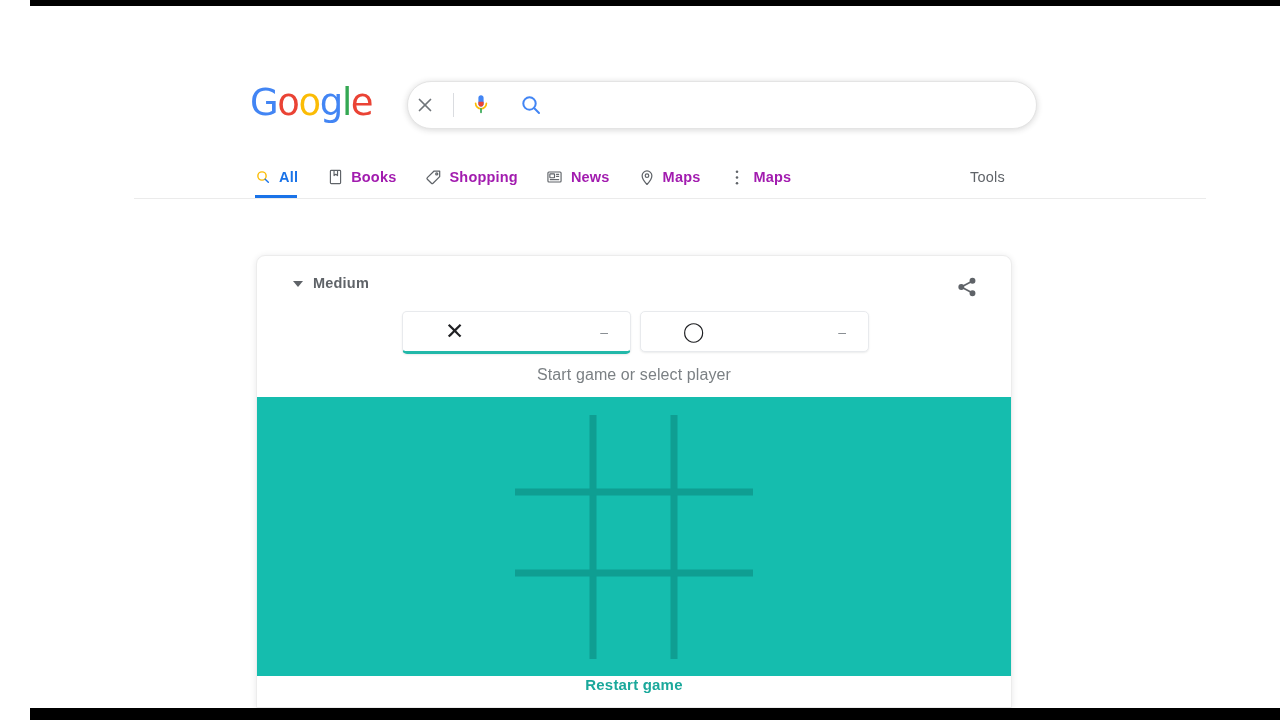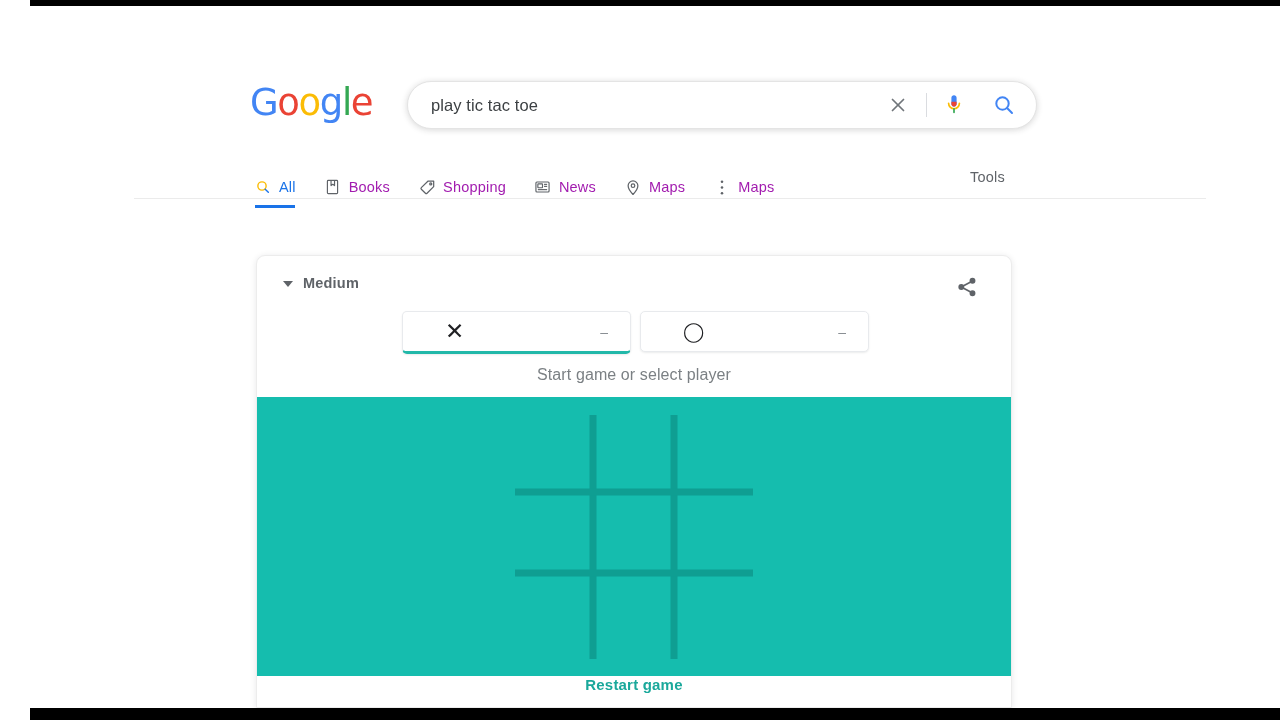--- a/index.html
+++ b/index.html
@@ -38,21 +38,21 @@
   .icon-btn { display:flex; align-items:center; justify-content:center; cursor:pointer;
               background:none; border:none; padding:0; }
   .clear-x { width:34px; height:34px; }
   .sb-divider { width:1px; height:24px; background:#dadce0; margin:0 13px 0 11px; }
   .mic-btn { width:28px; height:30px; }
   .sb-gap { width:22px; }
   .search-go { width:28px; height:28px; }
 
   
   .tabs { position:absolute; left:0; top:150px; width:1280px; height:42px; }
-  .tabs-inner { position:absolute; left:224px; top:10px; display:flex; align-items:center; }
+  .tabs-inner { position:absolute; left:224px; top:0; display:flex; align-items:center;font-weight:bold; }
   .tab {
     display:flex; align-items:center; gap:7px; height:40px;
     margin-right:28px; cursor:pointer; position:relative; padding-top:2px;
   }
   .tab .tlabel { font-size:14.5px; color:#a21caf; letter-spacing:.2px; }
   .tab.active .tlabel { color:#1a73e8; }
   .tab.active::after {
     content:""; position:absolute; left:1px; right:1px; bottom:-2px; height:3px; background:#1a73e8;
   }
   .tab-icon { display:flex; align-items:center; justify-content:center; width:18px; height:18px; }
@@ -68,21 +68,21 @@
 
   
   .card {
     position:absolute; left:226px; top:255px; width:756px; height:453px;
     background:#fff; border:1px solid #ececec; border-radius:9px 9px 0 0;
     box-shadow:0 1px 6px rgba(32,33,36,.10); overflow:hidden;
   }
   .card-top { position:relative; height:141px; }
 
   .difficulty {
-    position:absolute; left:26px; top:19px; display:flex; align-items:center; gap:10px; cursor:pointer;
+    position:absolute; left:36px; top:19px; display:flex; align-items:center; gap:10px; cursor:pointer;
   }
   .caret { width:0; height:0; border-left:5px solid transparent; border-right:5px solid transparent;
            border-top:6px solid #5f6368; margin-top:2px; }
   .difficulty .dlabel { font-size:14.5px; color:#5f6368; font-weight:bold; letter-spacing:.2px; }
 
   .share { position:absolute; right:30px; top:19px; width:26px; height:26px; cursor:pointer; }
 
   .players { position:absolute; left:145px; top:55px; display:flex; gap:9px; }
   .player {
     width:229px; height:41px; background:#fff; border:1px solid #e8eaed; border-radius:5px;
@@ -118,21 +118,20 @@
 
   <div class="bar-top"></div>
 
   <div class="header">
 
     <div class="logo">
       <span class="lg-b">G</span><span class="lg-r">o</span><span class="lg-y">o</span><span class="lg-b">g</span><span class="lg-g">l</span><span class="lg-r">e</span>
     </div>
 
     <div class="searchbar">
-      <input class="search-input" value="play tic tac toe" placeholder="Search Google or type a URL" style="">
       <div class="sb-icons">
         <button class="icon-btn clear-x" aria-label="clear">
           <svg width="22" height="22" viewBox="0 0 24 24" fill="none" stroke="#70757a" stroke-width="1.9" stroke-linecap="round">
             <line x1="6" y1="6" x2="18" y2="18"></line>
               <line x1="18" y1="6" x2="6" y2="18"></line>
           </svg>
         </button>
         <div class="sb-divider"></div>
         <button class="icon-btn mic-btn" aria-label="voice search">
           <svg width="24" height="26" viewBox="0 0 24 26">

